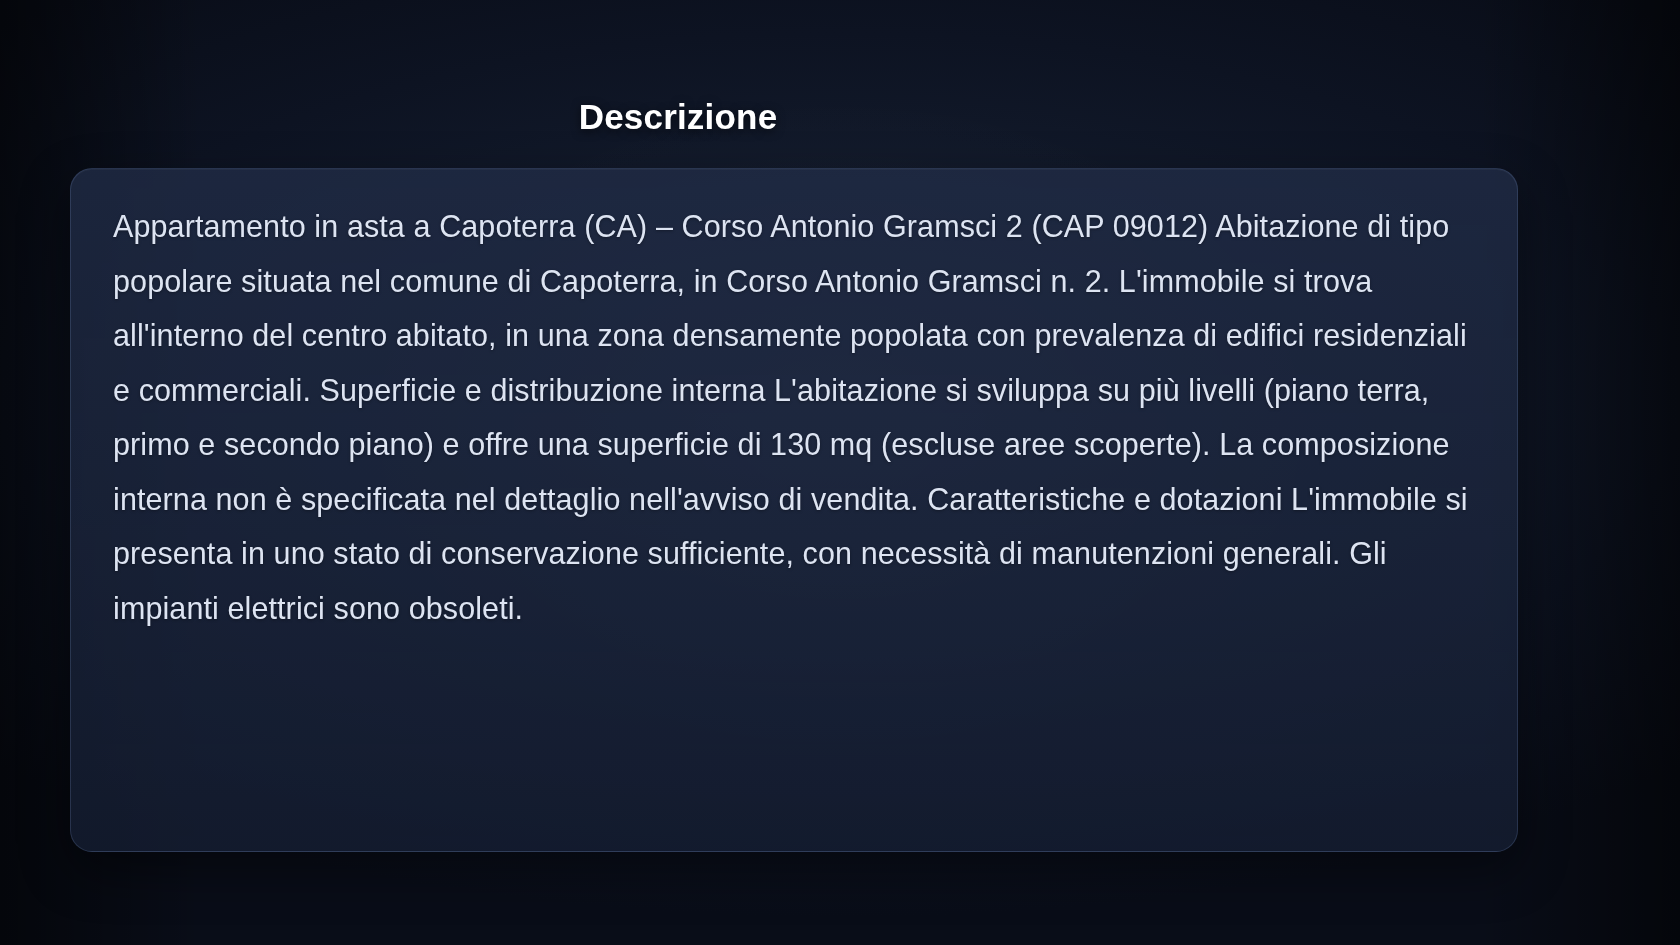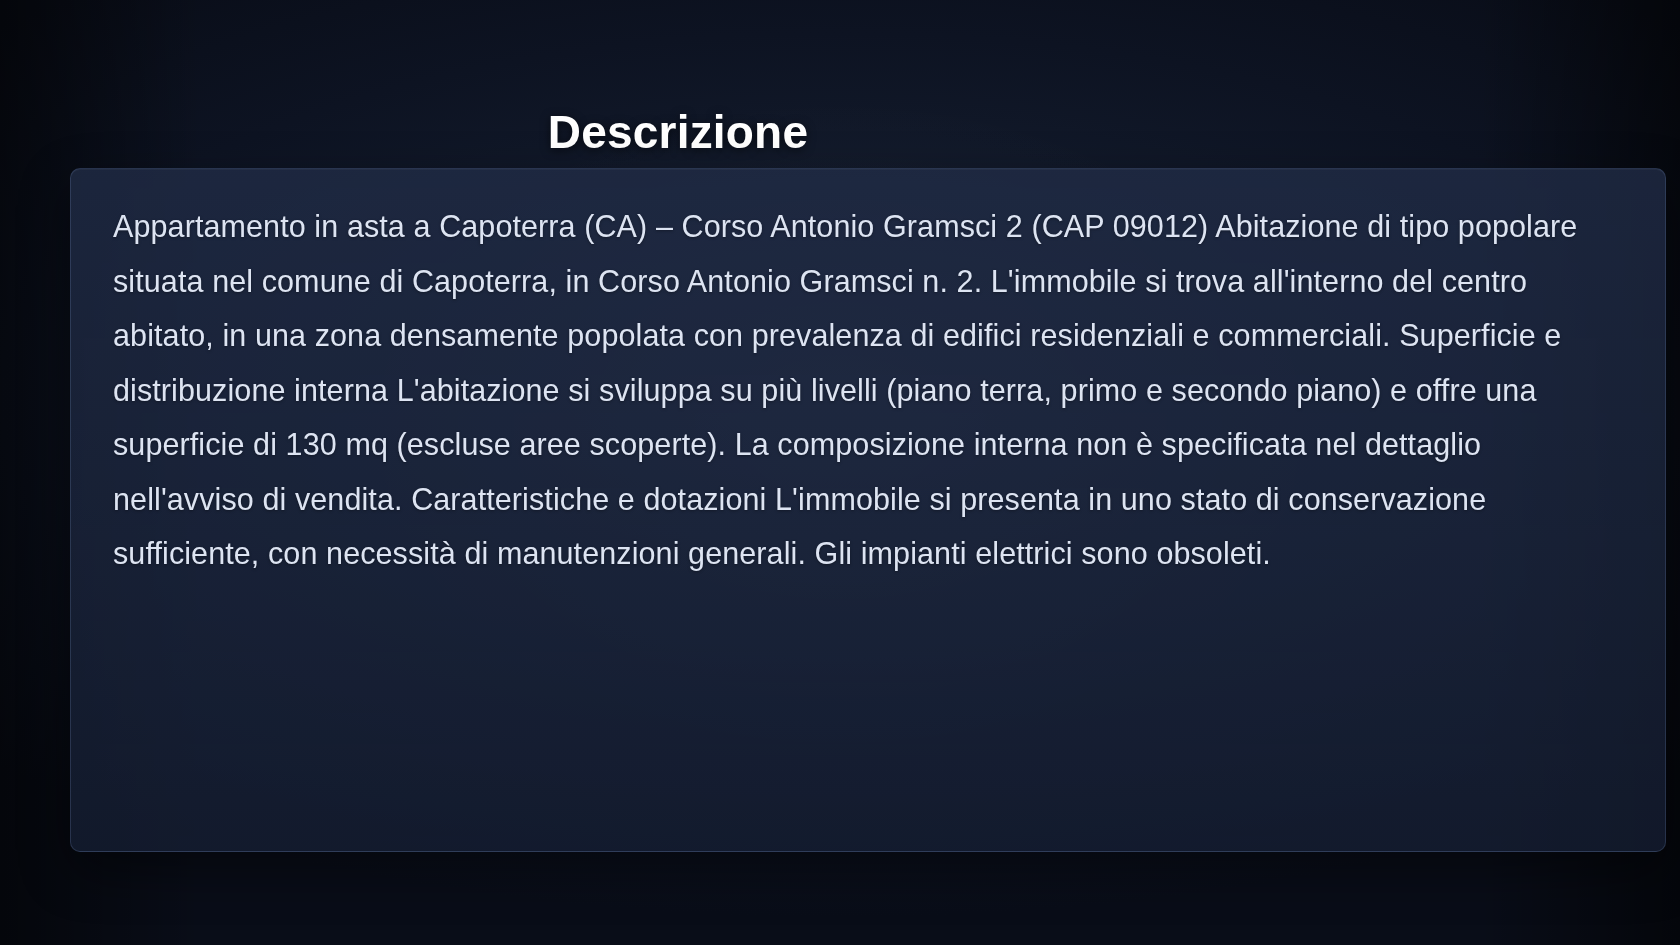--- a/index.html
+++ b/index.html
@@ -29,35 +29,35 @@
                 linear-gradient(90deg, rgba(0,0,0,0.55) 0%, rgba(0,0,0,0) 12%, rgba(0,0,0,0) 88%, rgba(0,0,0,0.55) 100%);
     pointer-events: none;
   }
   .title {
     position: absolute;
     top: 74px;
     left: 0;
     width: 1356px;
     text-align: center;
     color: #ffffff;
-    font-size: 46px;
+    font-size: 35px;
     font-weight: bold;
     letter-spacing: 0.2px;
     text-shadow: 0 2px 10px rgba(0,0,0,0.6);
   }
   .card {
     position: absolute;
     left: 70px;
     top: 168px;
-    width: 1596px;
+    width: 1448px;
     height: 684px;
     box-sizing: border-box;
     background: linear-gradient(180deg, rgba(32,43,69,0.82) 0%, rgba(27,37,60,0.78) 55%, rgba(22,31,52,0.74) 100%);
     border: 1px solid rgba(120,145,195,0.22);
-    border-radius: 10px;
+    border-radius: 22px;
     box-shadow: 0 18px 50px rgba(0,0,0,0.45), inset 0 1px 0 rgba(255,255,255,0.04);
     padding: 30px 42px;
   }
   .description-text {
     color: #dde4f2;
     font-size: 30.5px;
     line-height: 54.5px;
     letter-spacing: 0.1px;
     margin: 0;
     text-shadow: 0 1px 3px rgba(0,0,0,0.35);

